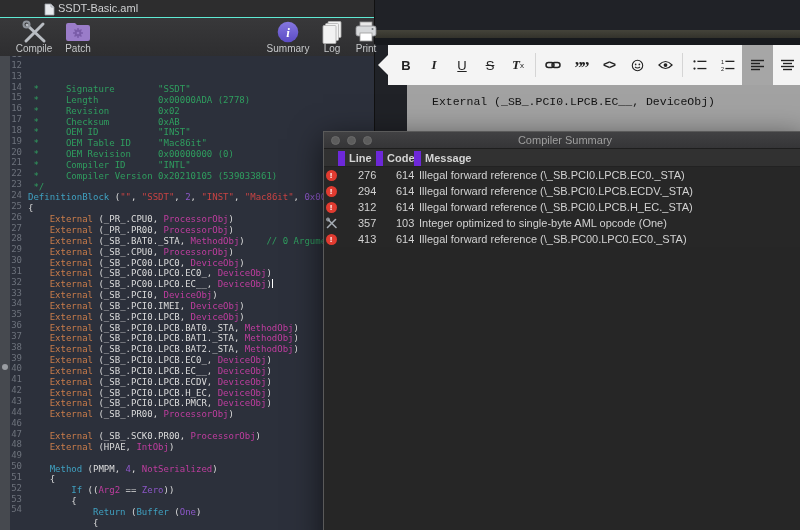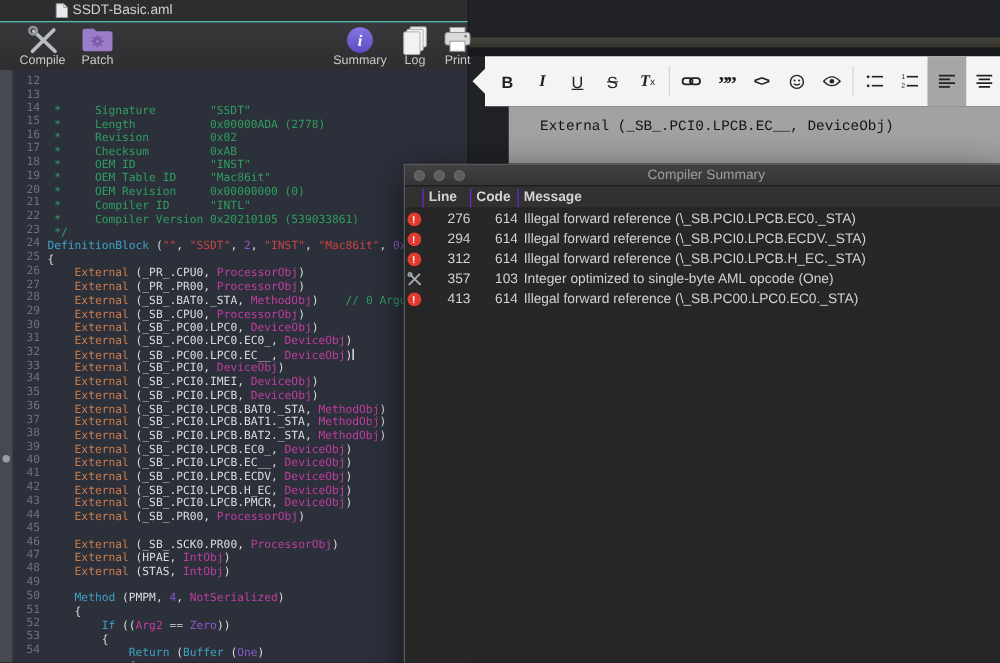--- a/index.html
+++ b/index.html
@@ -31,35 +31,35 @@
   .aicon{position:absolute;text-align:center;color:#c6c8ca;font-size:10px;}
   .aicon .ig{height:25px;display:flex;align-items:center;justify-content:center;}
   .aicon .lb{line-height:10px;}
 
   
   #codearea{position:absolute;left:0;top:56px;width:374px;bottom:0;overflow:hidden;background:#2c303b;}
   #gutterstrip{position:absolute;left:0;top:0;width:10px;bottom:0;background:#46494f;z-index:3;}
   #gutterstrip .marker{position:absolute;left:2px;top:308px;width:6px;height:6px;border-radius:50%;background:#9a9da2;}
   #code-rows{position:absolute;left:0;top:-7px;right:0;font-family:"DejaVu Sans Mono","Liberation Mono",monospace;font-size:9px;}
   .crow{height:10.85px;line-height:10.85px;white-space:pre;display:flex;}
-  .crow .ln{width:22px;padding-left:10px;text-align:right;color:#6d727c;flex:0 0 auto;}
+  .crow .ln{width:22px;text-align:right;color:#6d727c;flex:0 0 auto;}
   .crow .ct{padding-left:6px;margin-top:35px;}
   .sc-c{color:#2f9e5f}.sc-k{color:#c97c4a}.sc-p{color:#dcdcdc}.sc-t{color:#bf3d9f}
   .sc-b{color:#3fa0c0}.sc-s{color:#c84343}.sc-n{color:#8d57c9}
   .caret{display:inline-block;width:1px;height:9px;background:#fff;vertical-align:-1px;}
 
   
   #compiler{position:absolute;left:323px;top:131px;width:484px;height:420px;background:#272727;border:1px solid #5a5a5a;box-sizing:border-box;box-shadow:0 8px 30px rgba(0,0,0,.6);z-index:5;display:flex;flex-direction:column;}
   .ctitle{height:16px;background:linear-gradient(#414143,#353537);border-bottom:1px solid #1e1e1e;position:relative;flex:0 0 auto;}
   .ctitle .ctext{display:block;text-align:center;font-size:11px;color:#9e9e9e;line-height:16px;}
   .dots{position:absolute;left:7px;top:3.5px;display:flex;gap:7px;}
   .dots i{width:9px;height:9px;border-radius:50%;background:#5d5d5d;border:1px solid #6a6a6a;box-sizing:border-box;}
   .cgrid{display:grid;grid-template-columns:14px 38px 38px 1fr;align-items:center;}
   .chead{height:17px;background:#313131;border-bottom:1px solid #222;color:#d4d4d4;font-size:11px;font-weight:bold;flex:0 0 auto;}
-  .chead span{padding-left:4px;border-left:1px solid #6d28d9;line-height:15px;height:15px;margin-top:1px;}
+  .chead span{padding-left:4px;border-left:7px solid #6d28d9;line-height:15px;height:15px;margin-top:1px;}
   .chead .h-ic{border-left:none;}
   .crow2{height:16px;color:#d2d2d2;font-size:11px;flex:0 0 auto;}
   .crow2 .cell{padding-left:20px;white-space:nowrap;overflow:hidden;}
   .crow2 .msg{padding-left:5px;}
   .c-ic{display:flex;align-items:center;justify-content:center;}
   .err-ic{width:11px;height:11px;border-radius:50%;background:#e13b30;color:#fff;font-size:8px;font-weight:bold;text-align:center;line-height:11px;display:inline-block;}
   .cfill{flex:1 1 auto;background:#262626;}
 </style>
 </head>
 <body>
@@ -270,21 +270,20 @@
           <div class="crow"><span class="ln">35</span><span class="ct"><span class="sc-k">    External </span><span class="sc-p">(_SB_.PCI0.LPCB.BAT2._STA, </span><span class="sc-t">MethodObj</span><span class="sc-p">)</span></span></div>
           <div class="crow"><span class="ln">36</span><span class="ct"><span class="sc-k">    External </span><span class="sc-p">(_SB_.PCI0.LPCB.EC0_, </span><span class="sc-t">DeviceObj</span><span class="sc-p">)</span></span></div>
           <div class="crow"><span class="ln">37</span><span class="ct"><span class="sc-k">    External </span><span class="sc-p">(_SB_.PCI0.LPCB.EC__, </span><span class="sc-t">DeviceObj</span><span class="sc-p">)</span></span></div>
           <div class="crow"><span class="ln">38</span><span class="ct"><span class="sc-k">    External </span><span class="sc-p">(_SB_.PCI0.LPCB.ECDV, </span><span class="sc-t">DeviceObj</span><span class="sc-p">)</span></span></div>
           <div class="crow"><span class="ln">39</span><span class="ct"><span class="sc-k">    External </span><span class="sc-p">(_SB_.PCI0.LPCB.H_EC, </span><span class="sc-t">DeviceObj</span><span class="sc-p">)</span></span></div>
           <div class="crow"><span class="ln">40</span><span class="ct"><span class="sc-k">    External </span><span class="sc-p">(_SB_.PCI0.LPCB.PMCR, </span><span class="sc-t">DeviceObj</span><span class="sc-p">)</span></span></div>
           <div class="crow"><span class="ln">41</span><span class="ct"><span class="sc-k">    External </span><span class="sc-p">(_SB_.PR00, </span><span class="sc-t">ProcessorObj</span><span class="sc-p">)</span></span></div>
           <div class="crow"><span class="ln">42</span></div>
           <div class="crow"><span class="ln">43</span><span class="ct"><span class="sc-k">    External </span><span class="sc-p">(_SB_.SCK0.PR00, </span><span class="sc-t">ProcessorObj</span><span class="sc-p">)</span></span></div>
           <div class="crow"><span class="ln">44</span><span class="ct"><span class="sc-k">    External </span><span class="sc-p">(HPAE, </span><span class="sc-t">IntObj</span><span class="sc-p">)</span></span></div>
-          <div class="crow"><span class="ln">45</span><span class="ct"><span class="sc-k">    External </span><span class="sc-p">(STAS, </span><span class="sc-t">IntObj</span><span class="sc-p">)</span></span></div>
           <div class="crow"><span class="ln">46</span><span class="ct"></span></div>
           <div class="crow"><span class="ln">47</span><span class="ct"><span class="sc-b">    Method </span><span class="sc-p">(PMPM, </span><span class="sc-n">4</span><span class="sc-p">, </span><span class="sc-t">NotSerialized</span><span class="sc-p">)</span></span></div>
           <div class="crow"><span class="ln">48</span><span class="ct"><span class="sc-p">    {</span></span></div>
           <div class="crow"><span class="ln">49</span><span class="ct"><span class="sc-b">        If </span><span class="sc-p">((</span><span class="sc-t">Arg2</span><span class="sc-p"> == </span><span class="sc-n">Zero</span><span class="sc-p">))</span></span></div>
           <div class="crow"><span class="ln">50</span><span class="ct"><span class="sc-p">        {</span></span></div>
           <div class="crow"><span class="ln">51</span><span class="ct"><span class="sc-b">            Return </span><span class="sc-p">(</span><span class="sc-b">Buffer</span><span class="sc-p"> (</span><span class="sc-n">One</span><span class="sc-p">)</span></span></div>
           <div class="crow"><span class="ln">52</span><span class="ct"><span class="sc-p">            {</span></span></div>
           <div class="crow"><span class="ln">53</span><span class="ct"><span class="sc-p">                 </span><span class="sc-n">0x03</span></span></div>
           <div class="crow"><span class="ln">54</span><span class="ct"><span class="sc-p">            })</span></span></div>
         </div>

